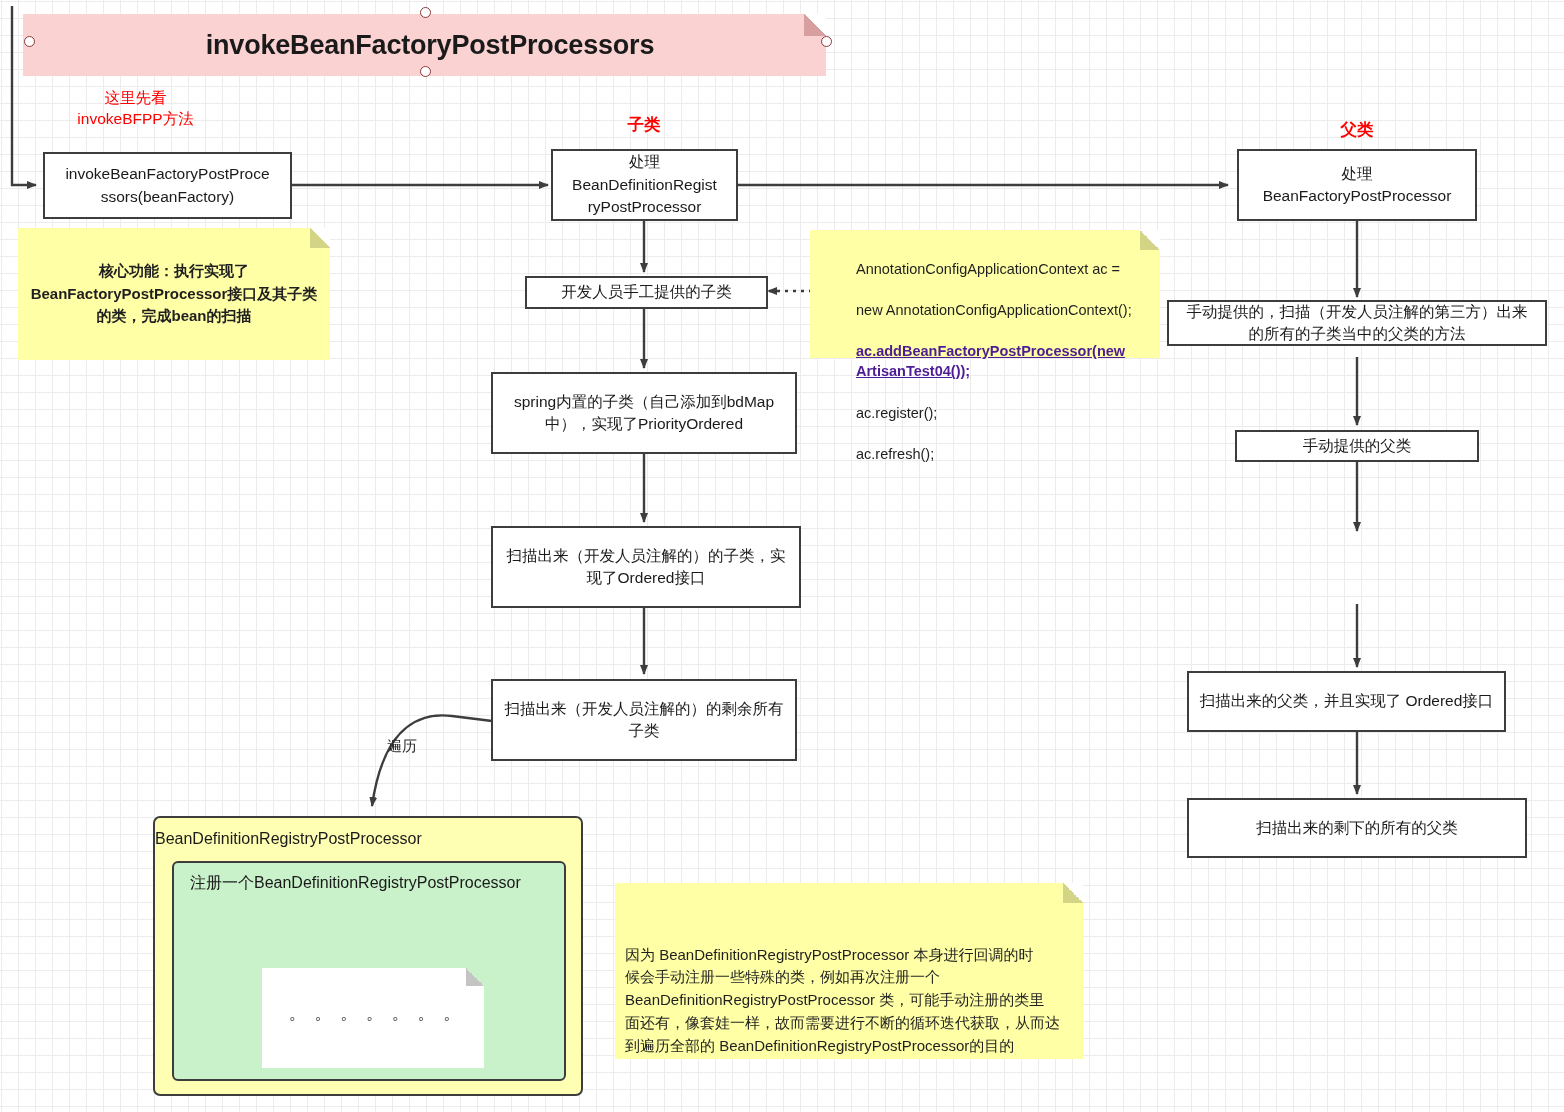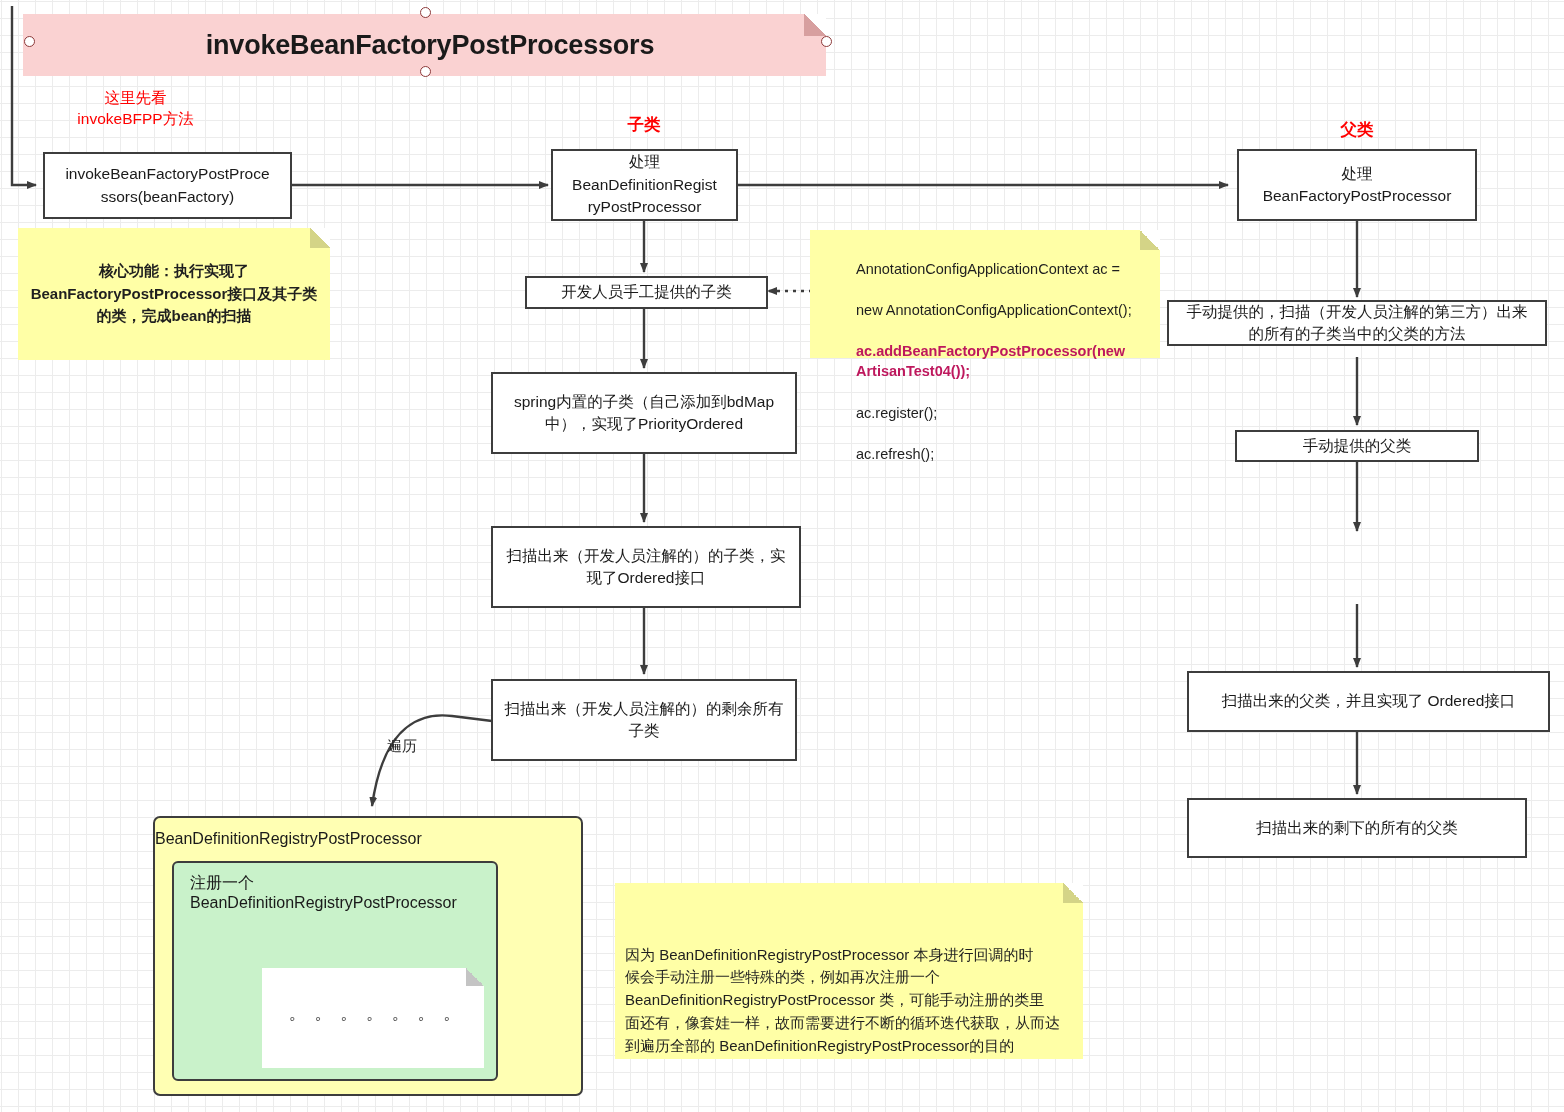--- a/index.html
+++ b/index.html
@@ -241,44 +241,44 @@
 
   <div class="node" style="left:491px; top:526px; width:310px; height:82px;">扫描出来（开发人员注解的）的子类，实
 现了Ordered接口</div>
 
   <div class="node" style="left:491px; top:679px; width:306px; height:82px;">扫描出来（开发人员注解的）的剩余所有
 子类</div>
 
   <div class="note" style="left:810px; top:230px; width:350px; height:128px; text-align:left; line-height:1.42; font-size:14.5px;padding-left:46px;">
     <div>AnnotationConfigApplicationContext ac =</div>
     <div>new AnnotationConfigApplicationContext();</div>
-    <div style="color:#be185d; font-weight:bold; white-space:pre-line;">  ac.addBeanFactoryPostProcessor(new
+    <div style="color:#4c1d95; font-weight:bold; white-space:pre-line;text-decoration:underline;">  ac.addBeanFactoryPostProcessor(new
 ArtisanTest04());</div>
     <div>   ac.register();</div>
     <div>  ac.refresh();</div>
     <span class="fold-yellow"></span>
   </div>
 
   <div class="node" style="left:1237px; top:149px; width:240px; height:72px;">处理
 BeanFactoryPostProcessor</div>
 
   <div class="node" style="left:1167px; top:300px; width:380px; height:46px;">手动提供的，扫描（开发人员注解的第三方）出来
 的所有的子类当中的父类的方法</div>
 
   <div class="node" style="left:1235px; top:430px; width:244px; height:32px;">手动提供的父类</div>
 
 
-  <div class="node" style="left:1187px; top:671px; width:363px; height:61px;">扫描出来的父类，并且实现了 Ordered接口</div>
+  <div class="node" style="left:1187px; top:671px; width:319px; height:61px;">扫描出来的父类，并且实现了 Ordered接口</div>
 
   <div class="node" style="left:1187px; top:798px; width:340px; height:60px;">扫描出来的剩下的所有的父类</div>
 
   <div class="group-outer" style="left:153px; top:816px; width:430px; height:280px;">
     <div class="group-title">BeanDefinitionRegistryPostProcessor</div>
 
-    <div class="group-inner" style="left:17px; top:43px; width:326px; height:220px;">
+    <div class="group-inner" style="left:17px; top:43px; width:394px; height:220px;">
       <div class="group-title">注册一个BeanDefinitionRegistryPostProcessor</div>
 
       <div class="white-note" style="left:88px; top:105px; width:222px; height:100px;">
         <span class="dots">∘ ∘ ∘ ∘ ∘ ∘ ∘</span>
         <span class="fold-white"></span>
       </div>
     </div>
   </div>
 
   <div class="note" style="left:615px; top:883px; width:468px; height:176px; text-align:left;">

